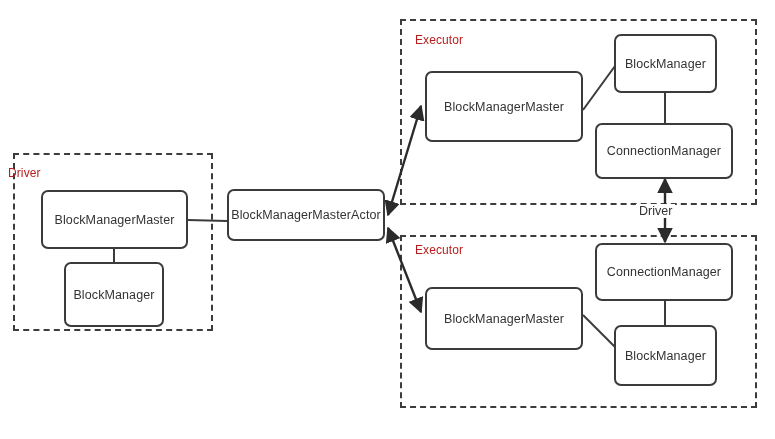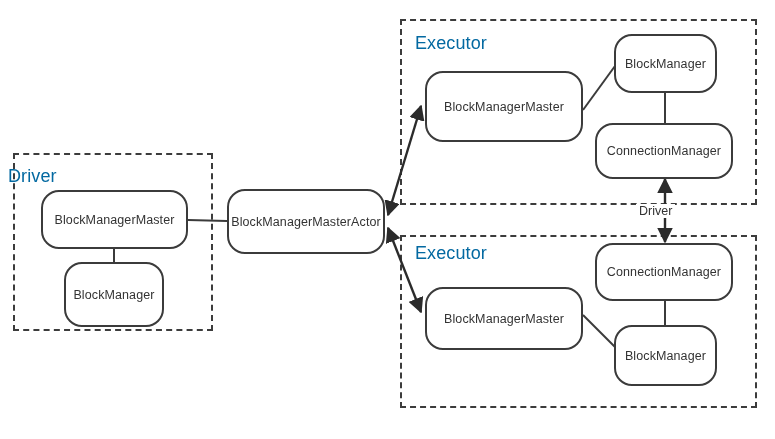--- a/index.html
+++ b/index.html
@@ -26,30 +26,30 @@
     pointer-events: none;
   }
   .group {
     position: absolute;
     border: 2px dashed #3c3c3c;
     box-sizing: border-box;
     background: transparent;
   }
   .group-label {
     position: absolute;
-    font-size: 18px;
-    color: #0369a1;
+    font-size: 12px;
+    color: #b91c1c;
     white-space: nowrap;
     letter-spacing: 0.1px;
   }
   .node {
     position: absolute;
     box-sizing: border-box;
     border: 2px solid #3b3b3b;
-    border-radius: 18px;
+    border-radius: 7px;
     background: #ffffff;
     display: flex;
     align-items: center;
     justify-content: center;
   }
   .node-label {
     font-size: 12.5px;
     color: #333333;
     white-space: nowrap;
     letter-spacing: 0.1px;
@@ -107,21 +107,21 @@
   <div class="edge-label" style="left:636px; top:204px;">Driver</div>
 
   <div class="node" style="left:41px; top:190px; width:147px; height:59px;">
     <span class="node-label">BlockManagerMaster</span>
   </div>
 
   <div class="node" style="left:64px; top:262px; width:100px; height:65px;">
     <span class="node-label">BlockManager</span>
   </div>
 
-  <div class="node" style="left:227px; top:189px; width:158px; height:65px;">
+  <div class="node" style="left:227px; top:189px; width:158px; height:52px;">
     <span class="node-label">BlockManagerMasterActor</span>
   </div>
 
   <div class="node" style="left:425px; top:71px; width:158px; height:71px;">
     <span class="node-label">BlockManagerMaster</span>
   </div>
 
   <div class="node" style="left:614px; top:34px; width:103px; height:59px;">
     <span class="node-label">BlockManager</span>
   </div>

